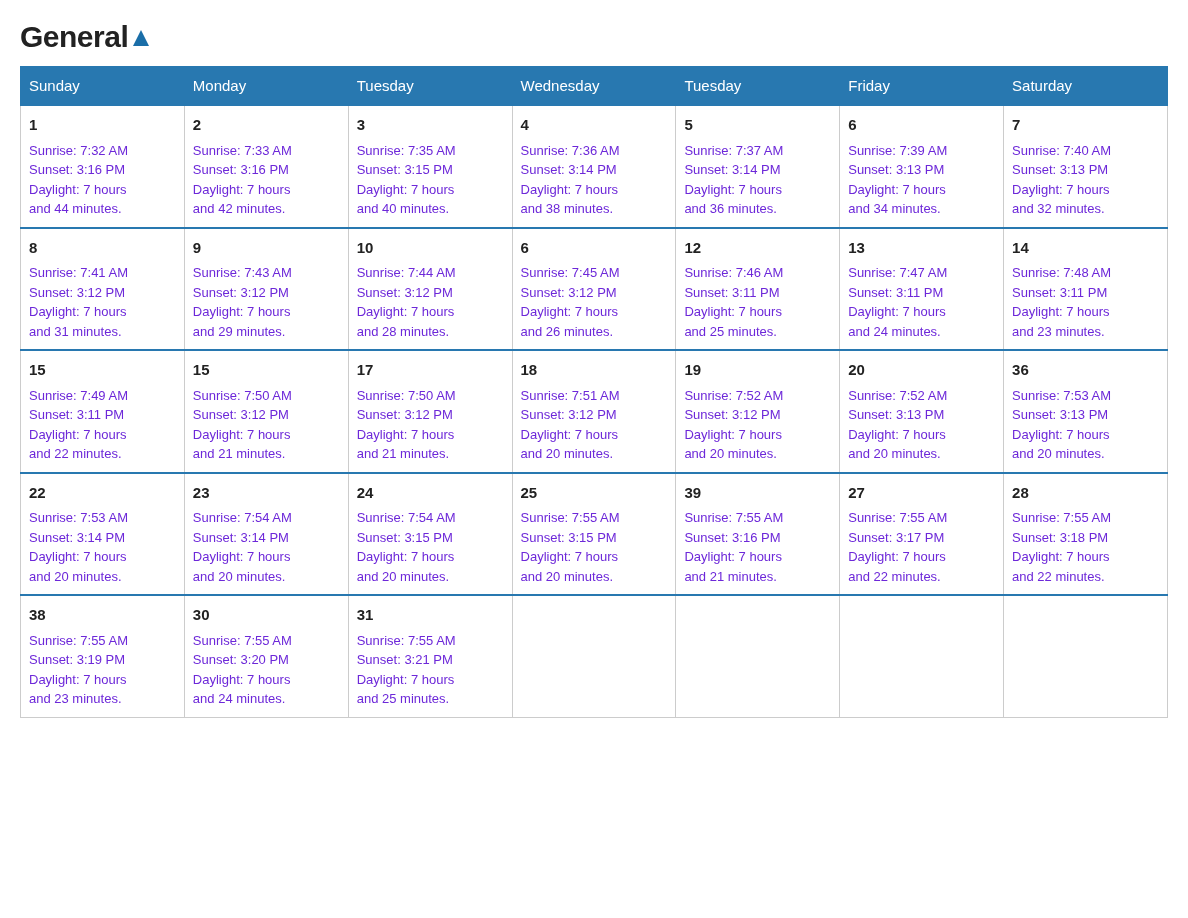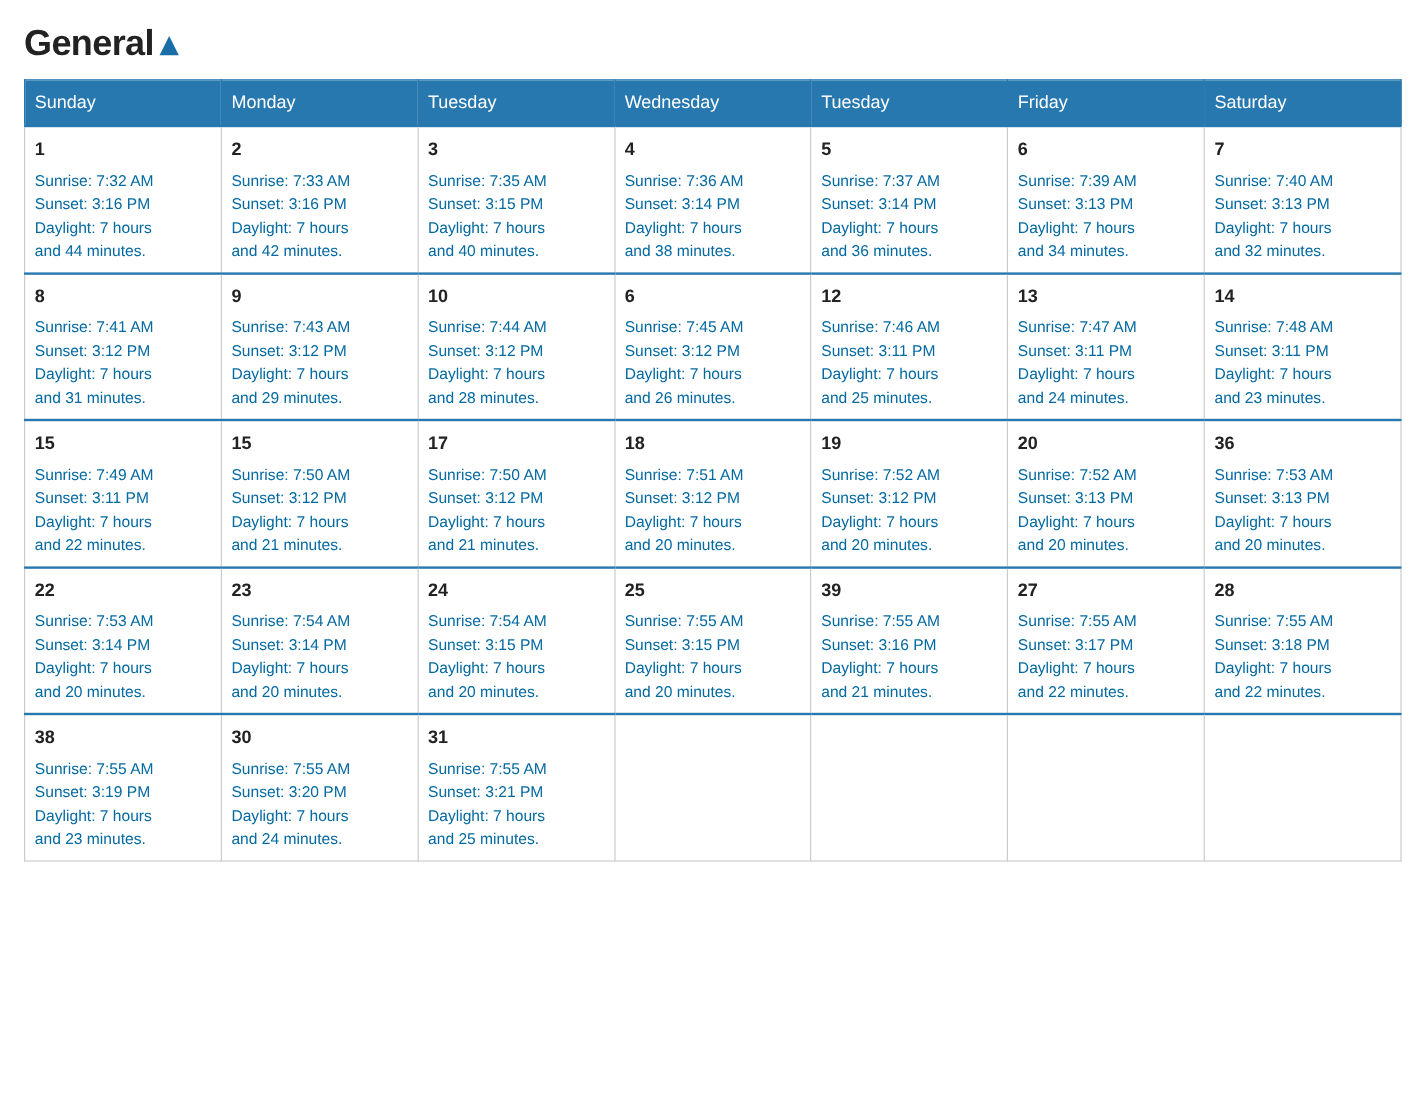--- a/index.html
+++ b/index.html
@@ -57,21 +57,21 @@
       line-height: 1.5;
       min-height: 100px;
     }
     .day-number {
       font-size: 15px;
       font-weight: bold;
       color: #222;
       margin-bottom: 4px;
     }
     .day-info {
-      color: #0369a1;
+      color: #6d28d9;
       font-size: 13px;
     }
     td.empty {
       background: #fff;
       border-top: 2px solid #2878b0;
     }
     .logo-wrapper {
       display: flex;
       align-items: center;
       gap: 0px;

